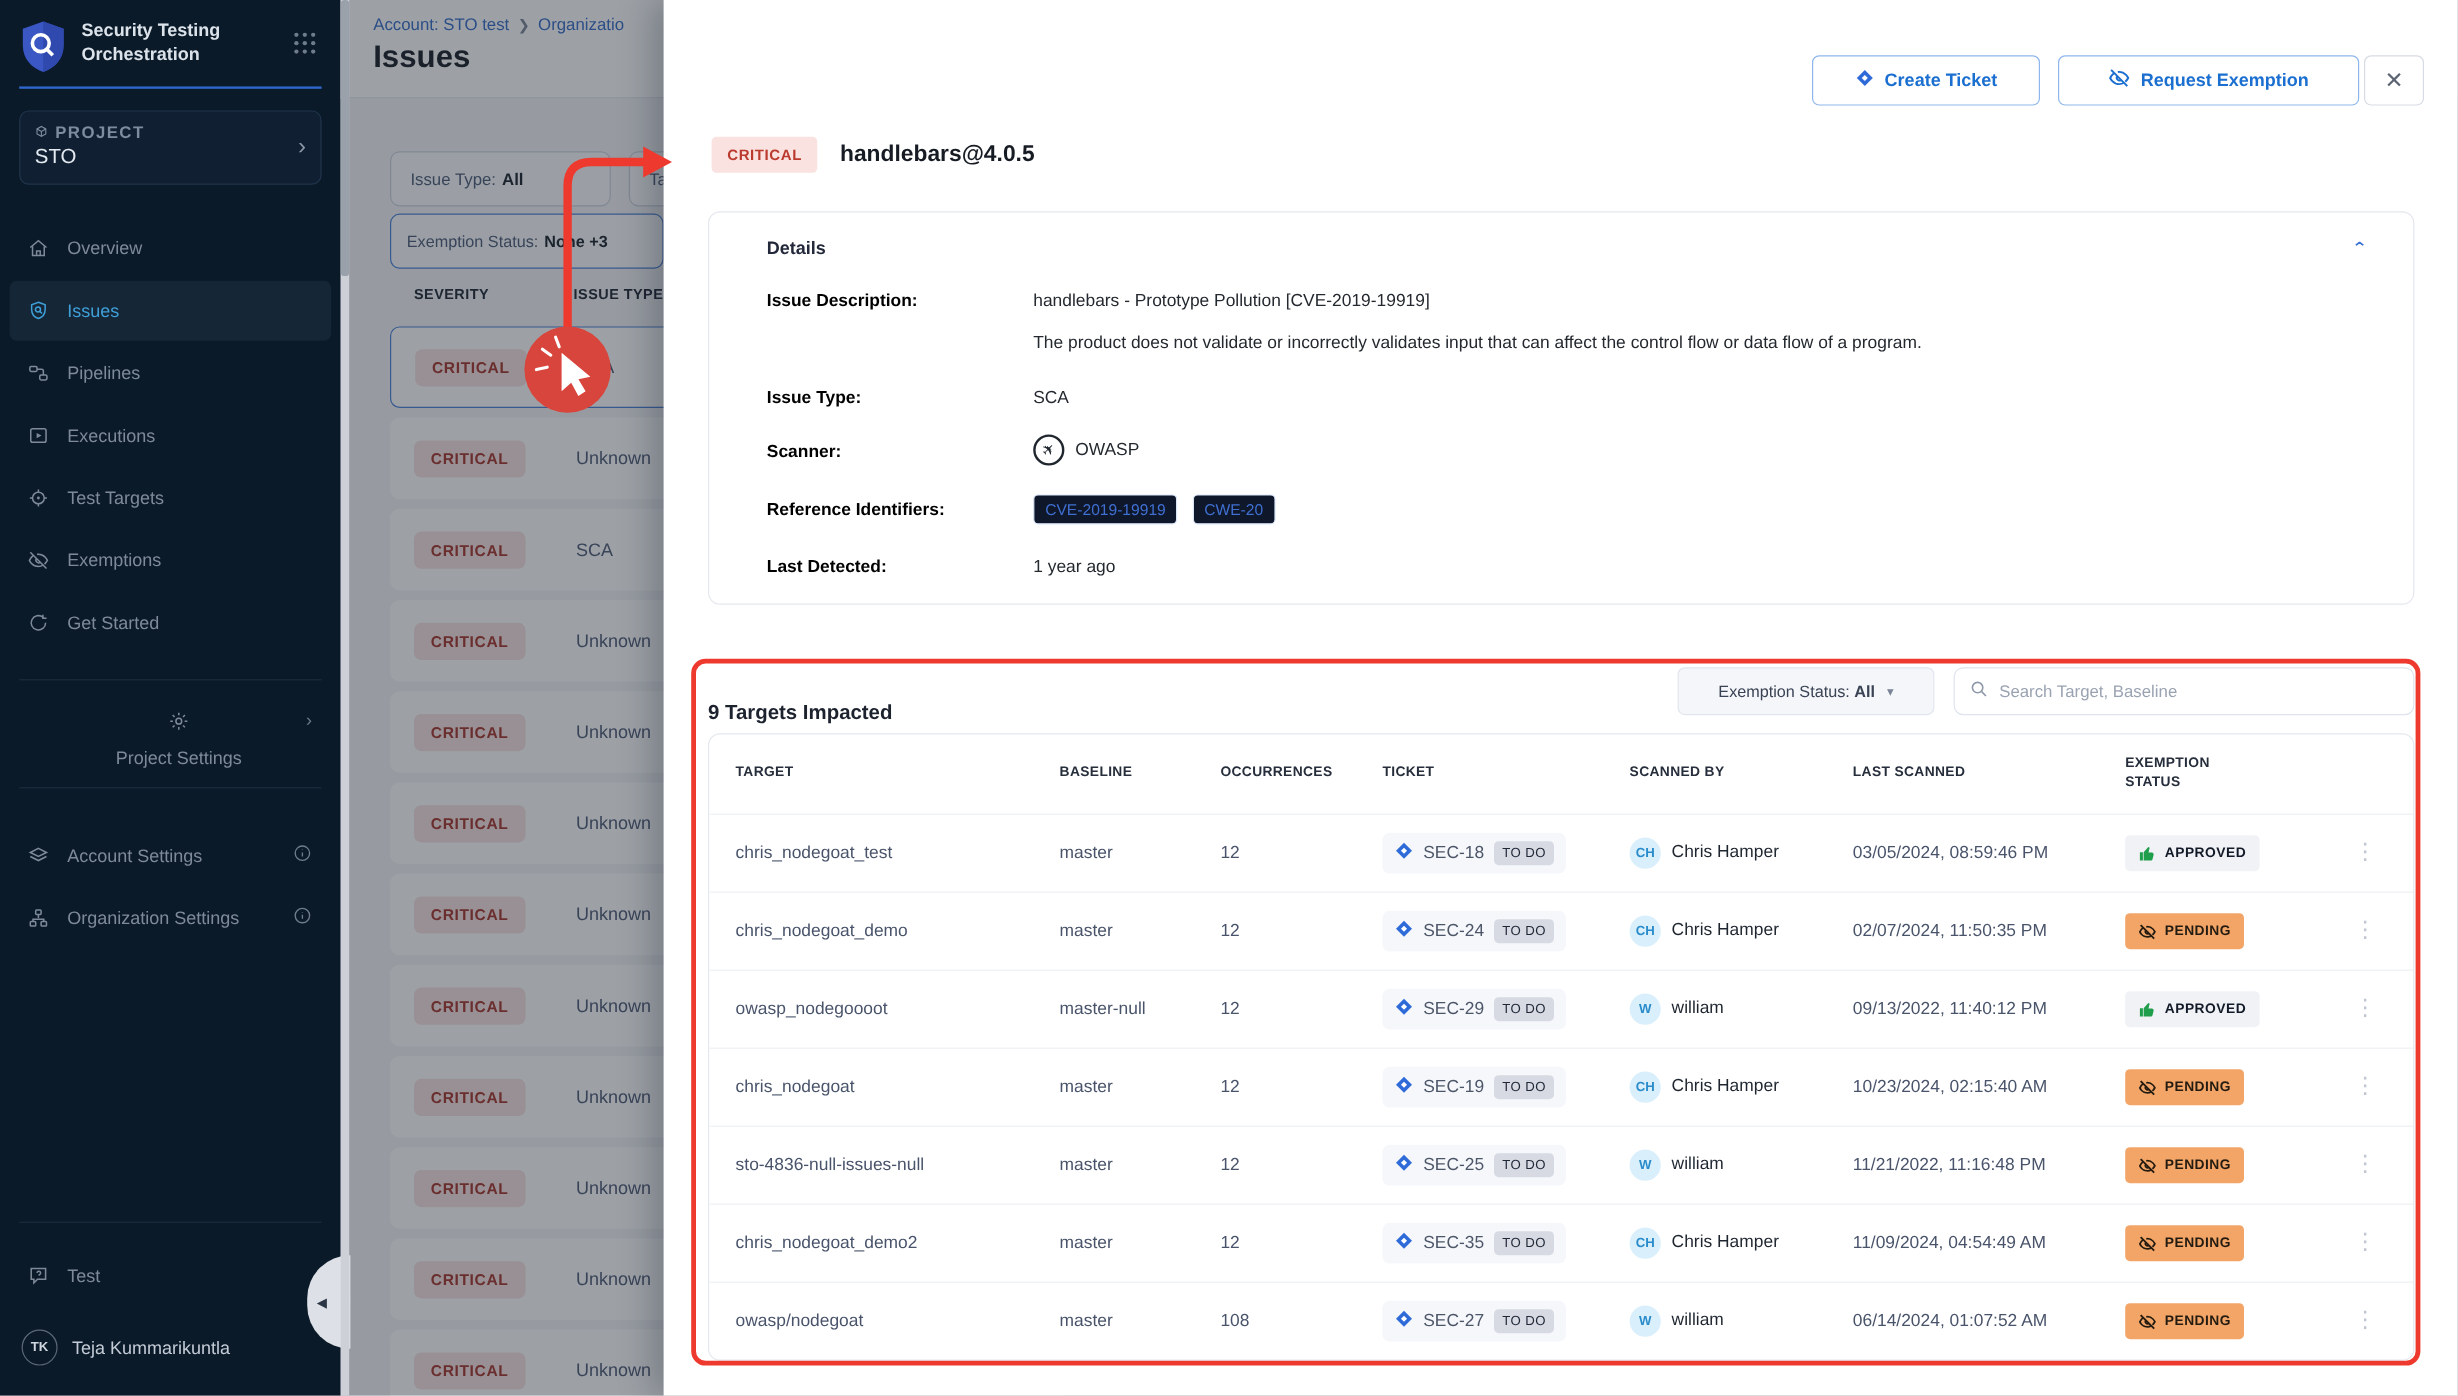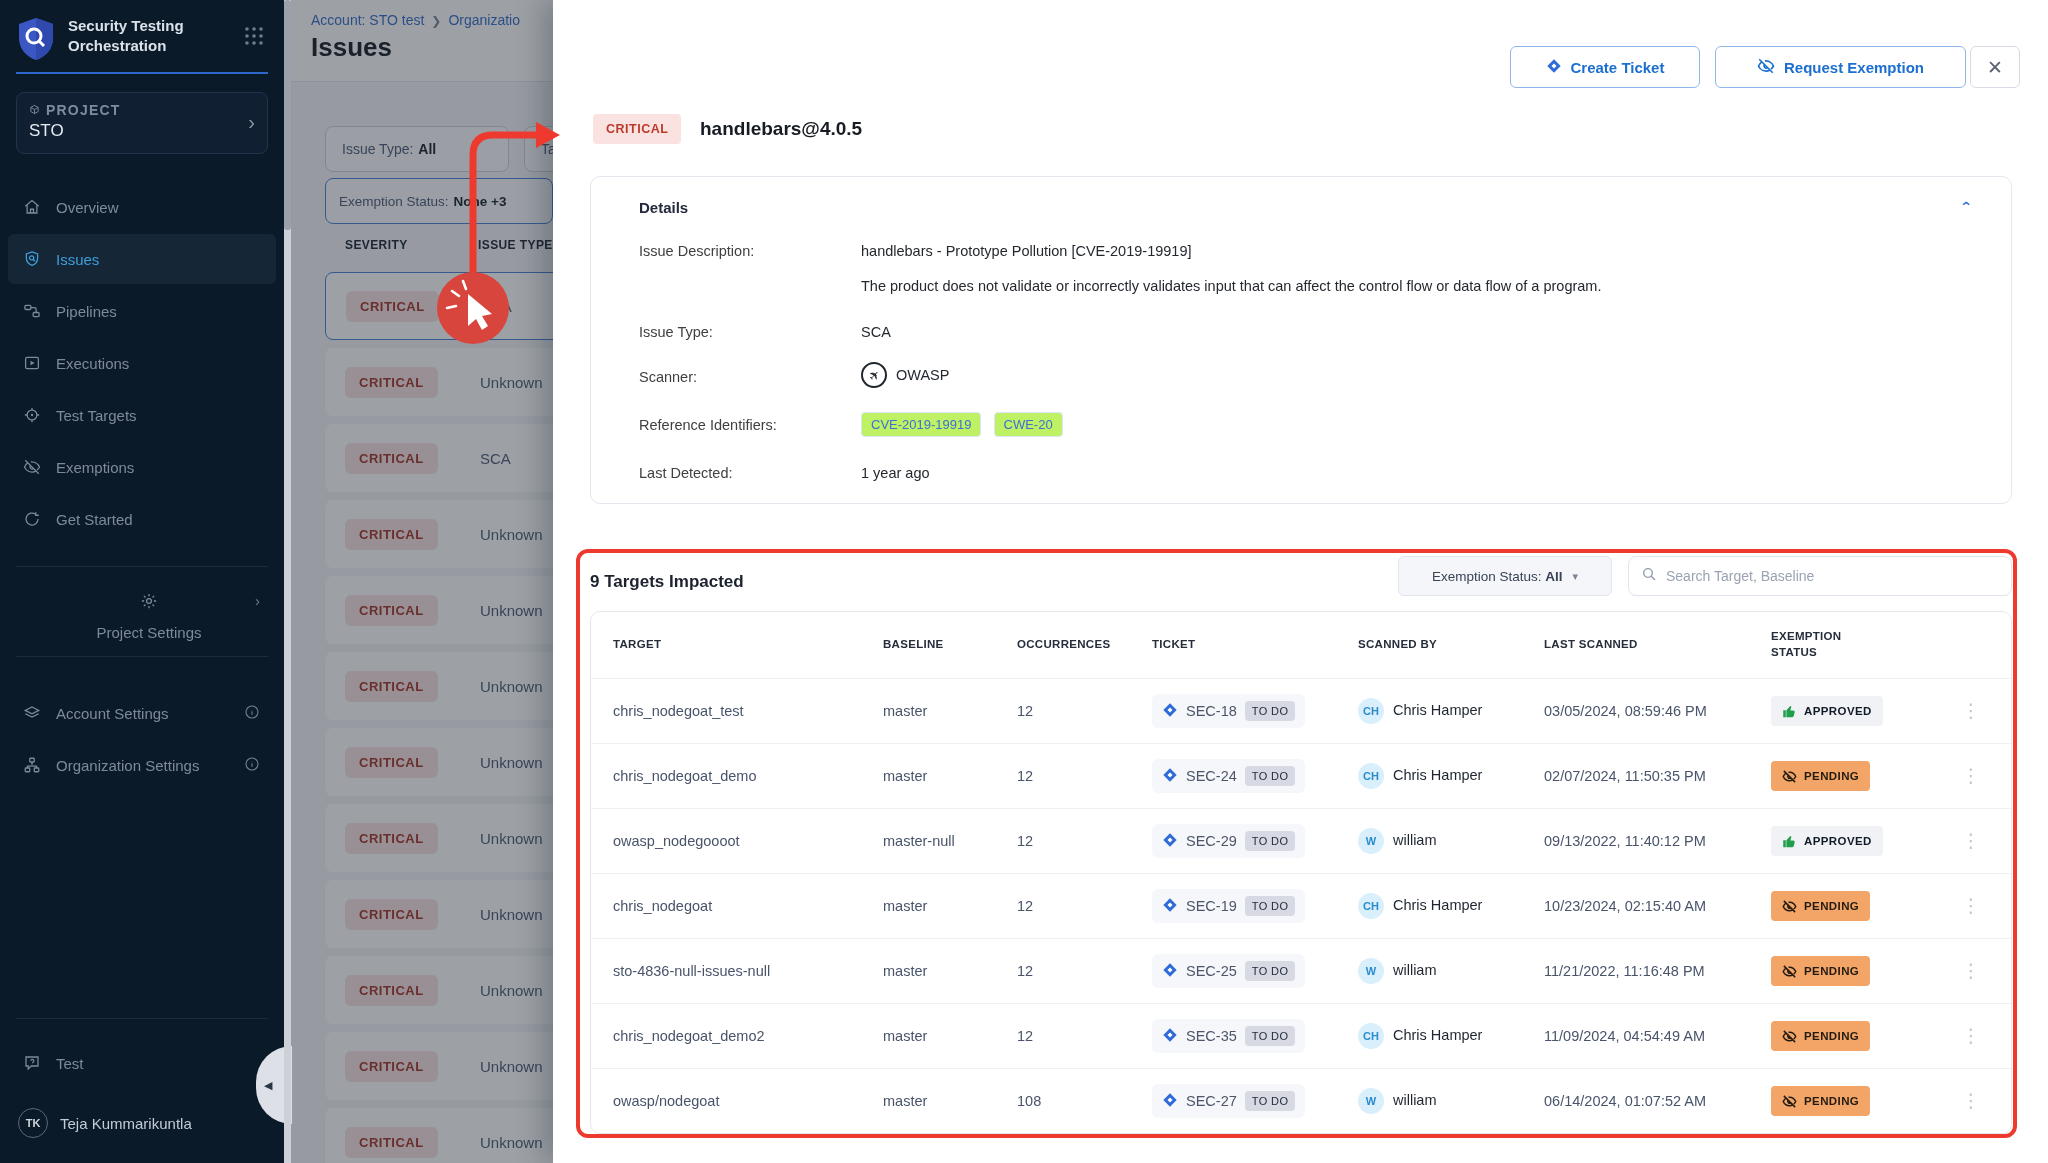--- a/index.html
+++ b/index.html
@@ -48,27 +48,27 @@
   .btn { display:flex; align-items:center; gap:9px; justify-content:center; border:1px solid #8fb7ec; border-radius:6px; background:#fff; color:#1b6fd0; font-size:15px; font-weight:700; cursor:pointer; }
   #btn-create { position:absolute; left:957px; top:46px; width:190px; height:42px; }
   #btn-exempt { position:absolute; left:1162px; top:46px; width:251px; height:42px; }
   #btn-close { position:absolute; left:1417px; top:46px; width:50px; height:42px; border:1px solid #d7dce4; border-radius:6px; background:#fff; color:#5c6474; font-size:19px; display:flex; align-items:center; justify-content:center; cursor:pointer; }
   .sev-badge { position:absolute; left:40px; top:114px; background:#f9e2df; color:#bb3a2e; font-weight:800; font-size:12.5px; letter-spacing:.5px; padding:8px 13px; border-radius:4px; }
   .issue-title { position:absolute; left:147px; top:118px; font-size:19px; font-weight:800; color:#171c24; }
 
   .details-card { position:absolute; left:37px; top:176px; width:1422px; height:328px; border:1px solid #e3e7ee; border-radius:10px; }
   .details-head { position:absolute; left:48px; top:22px; font-size:15px; font-weight:800; color:#23293a; }
   .collapse-chev { position:absolute; right:38px; top:20px; color:#3b72d8; font-size:16px; font-weight:700; transform:scaleY(.8); cursor:pointer; }
-  .d-label { position:absolute; left:48px; font-size:14.5px; color:#404040; }
+  .d-label { position:absolute; left:48px; font-size:14.5px; color:#000000;font-weight:bold; }
   .d-value { position:absolute; left:270px; font-size:14.5px; color:#24292f; }
-  .ref-pill { display:inline-block; background:#bef264; border:1px solid #dbe5f8; color:#3f6fd1; font-size:13px; border-radius:4px; padding:4px 9px; margin-right:8px; cursor:pointer; }
+  .ref-pill { display:inline-block; background:#0f172a; border:1px solid #dbe5f8; color:#3f6fd1; font-size:13px; border-radius:4px; padding:4px 9px; margin-right:8px; cursor:pointer; }
   .scanner-wrap { display:flex; align-items:center; gap:9px; }
   .scanner-circle { width:26px; height:26px; border:2px solid #20262e; border-radius:50%; display:flex; align-items:center; justify-content:center; font-size:13px; transform:rotate(-45deg); color:#20262e; }
 
-  .targets-head { position:absolute; left:37px; top:572px; font-size:17px; font-weight:800; color:#1c222e; }
+  .targets-head { position:absolute; left:37px; top:584px; font-size:17px; font-weight:800; color:#1c222e; }
   .exm-dd { position:absolute; left:845px; top:556px; width:214px; height:40px; background:#f4f6fa; border:1px solid #e1e6ee; border-radius:6px; display:flex; align-items:center; justify-content:center; gap:10px; font-size:13.5px; color:#3a4354; cursor:pointer; }
   .exm-dd b { font-weight:700; }
   .search-box { position:absolute; left:1075px; top:556px; width:384px; height:40px; border:1px solid #dfe4ec; border-radius:8px; background:#fff; display:flex; align-items:center; padding:0 12px; gap:9px; }
   .search-box input { border:none; outline:none; flex:1; font-size:14px; color:#333; font-family:inherit; }
   .search-box input::placeholder { color:#9aa3b2; }
 
   .table-card { position:absolute; left:37px; top:611px; width:1422px; height:523px; border:1px solid #e4e8ef; border-radius:10px; overflow:hidden; background:#fff; }
   .tgrid { display:grid; grid-template-columns:270px 134px 135px 206px 186px 227px 1fr 36px; align-items:center; padding:0 22px; }
   .thead { height:66px; }
   .thead .hcell { font-size:11.5px; font-weight:800; color:#262d3b; letter-spacing:.3px; line-height:1.35; max-width:110px; }

